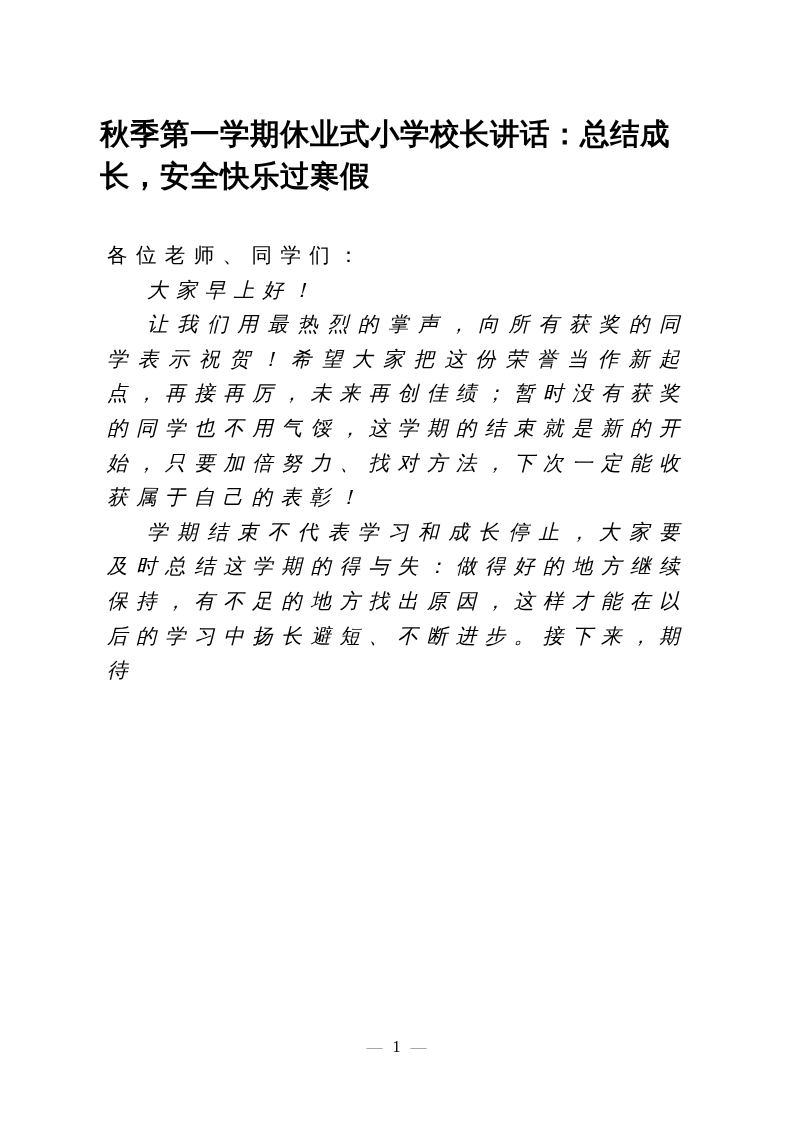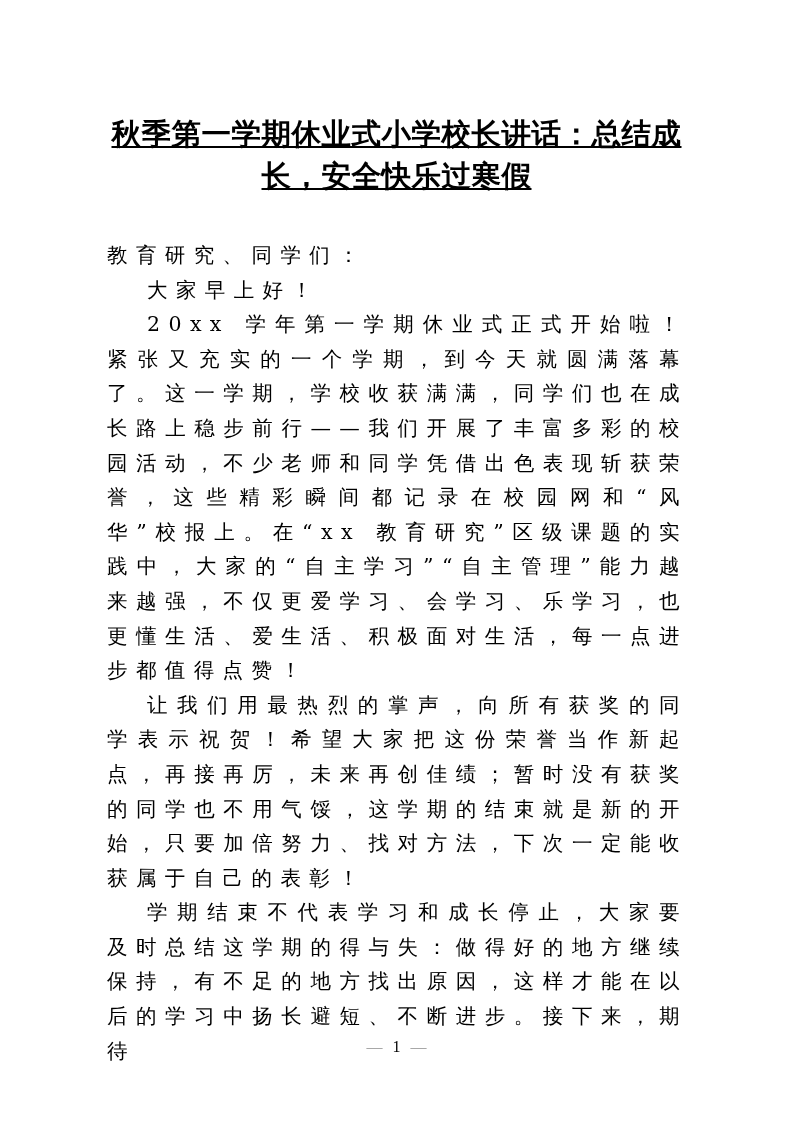--- a/index.html
+++ b/index.html
@@ -1,51 +1,49 @@
 <!DOCTYPE html>
 <html><head>
 <meta charset="utf-8">
 <style>
   html, body { margin: 0; padding: 0; background: #ffffff; }
   body { width: 793px; height: 1122px; position: relative; overflow: hidden; }
   .page { position: absolute; left: 0; top: 0; width: 793px; height: 1122px; background: #fff; }
   .title {
     position: absolute; left: 100px; top: 113px; width: 593px;
     font-family: "DejaVu Sans", sans-serif; font-weight: bold;
-    font-size: 29.5px; line-height: 42px; text-align: center; color: #000;
+    font-size: 29.5px; line-height: 42px; text-align: left; color: #000;
     letter-spacing: 0.5px;
-    text-decoration: underline;
   }
   .body {
     position: absolute; left: 107px; top: 238px; width: 581px;
     font-family: "DejaVu Serif", serif; font-size: 20.5px;
     line-height: 34.6px; color: #000; text-align: justify;
     letter-spacing: 8.4px;
   }
   .body p { margin: 0; padding: 0; }
-  .indent { text-indent: 40px; }
+  .indent { text-indent: 40px; font-style: italic; }
   .salutation { text-indent: 0; }
   .note { text-indent: 32px; }
   .footer {
     position: absolute; left: 0; width: 793px; top: 1038px;
     text-align: center; font-family: "Liberation Serif", serif;
     font-size: 16px; color: #000;
   }
   .footer .dash { color: #9a9a9a; }
 </style>
 </head>
 <body>
 
 <div class="page">
   <div class="title">秋季第一学期休业式小学校长讲话：总结成长，安全快乐过寒假</div>
 
   <div class="body">
-    <p class="salutation">教育研究、同学们：</p>
+    <p class="salutation">各位老师、同学们：</p>
     <p class="indent">大家早上好！</p>
-    <p class="indent">20xx 学年第一学期休业式正式开始啦！紧张又充实的一个学期，到今天就圆满落幕了。这一学期，学校收获满满，同学们也在成长路上稳步前行——我们开展了丰富多彩的校园活动，不少老师和同学凭借出色表现斩获荣誉，这些精彩瞬间都记录在校园网和“风华”校报上。在“xx 教育研究”区级课题的实践中，大家的“自主学习”“自主管理”能力越来越强，不仅更爱学习、会学习、乐学习，也更懂生活、爱生活、积极面对生活，每一点进步都值得点赞！</p>
     <p class="indent">让我们用最热烈的掌声，向所有获奖的同学表示祝贺！希望大家把这份荣誉当作新起点，再接再厉，未来再创佳绩；暂时没有获奖的同学也不用气馁，这学期的结束就是新的开始，只要加倍努力、找对方法，下次一定能收获属于自己的表彰！</p>
     <p class="indent">学期结束不代表学习和成长停止，大家要及时总结这学期的得与失：做得好的地方继续保持，有不足的地方找出原因，这样才能在以后的学习中扬长避短、不断进步。接下来，期待</p>
   </div>
 
   <div class="footer">
     <span class="dash">—</span>
     <span style="margin:0 6px;">1</span>
     <span class="dash">—</span>
   </div>
 </div>

